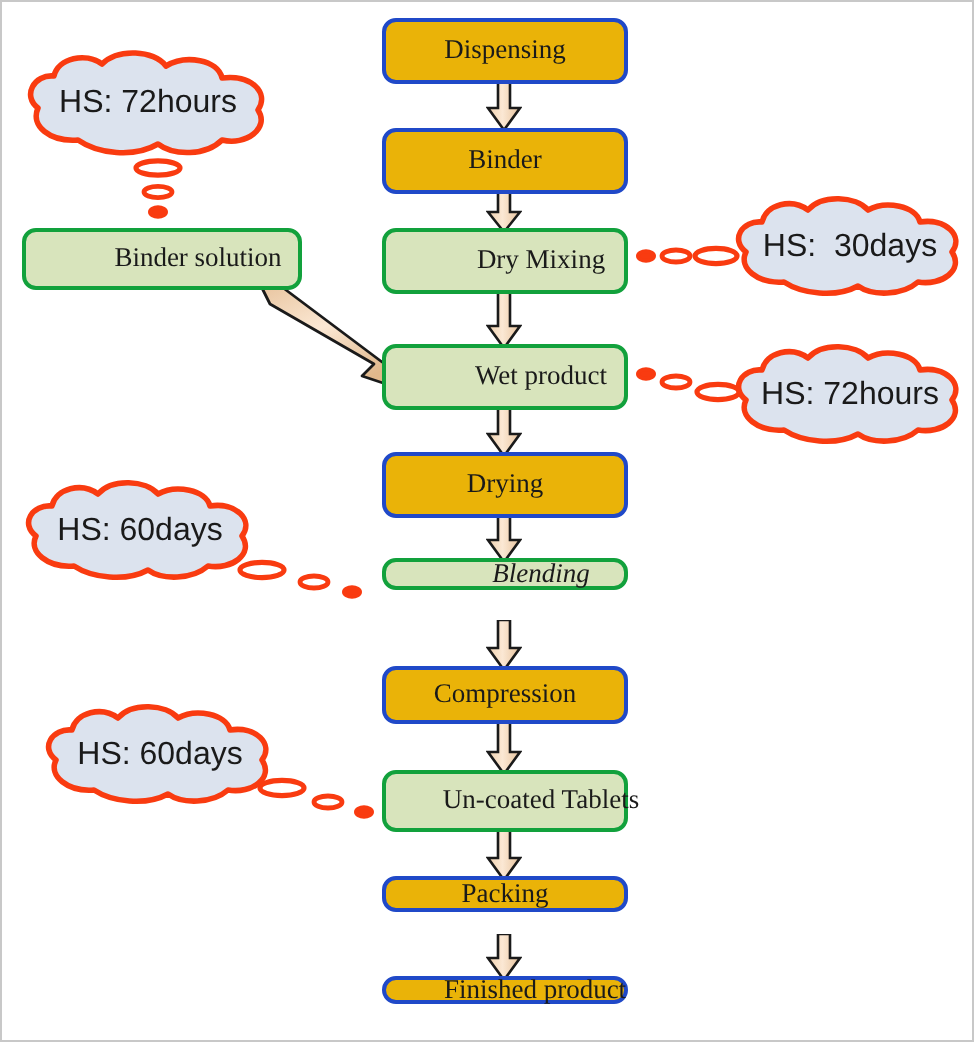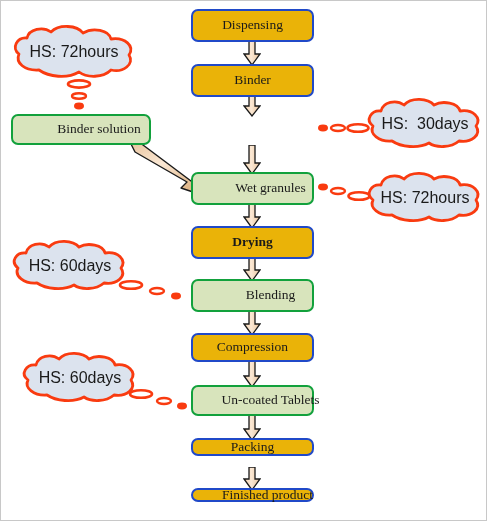--- a/index.html
+++ b/index.html
@@ -232,27 +232,30 @@
   <div class="node green" style="left:10px; top:113px; width:140px; height:31px;">
     <span>Binder solution</span>
   </div>
 
   <div class="node blue" style="left:190px; top:8px; width:123px; height:33px;">
     <span>Dispensing</span>
   </div>
   <div class="node blue" style="left:190px; top:63px; width:123px; height:33px;">
     <span>Binder</span>
   </div>
+  <div class="node green" style="left:190px; top:113px; width:123px; height:33px;">
+    <span>Dry Mixing</span>
+  </div>
   <div class="node green" style="left:190px; top:171px; width:123px; height:33px;">
-    <span>Wet granules</span>
-  </div>
-  <div class="node blue" style="left:190px; top:225px; width:123px; height:33px;font-weight:bold;">
+    <span>Wet product</span>
+  </div>
+  <div class="node blue" style="left:190px; top:225px; width:123px; height:33px;">
     <span>Drying</span>
   </div>
-  <div class="node green" style="left:190px; top:278px; width:123px; height:33px;">
+  <div class="node green" style="left:190px; top:278px; width:123px; height:16px;font-style:italic;">
     <span>Blending</span>
   </div>
   <div class="node blue" style="left:190px; top:332px; width:123px; height:29px;">
     <span>Compression</span>
   </div>
   <div class="node green" style="left:190px; top:384px; width:123px; height:31px;">
     <span>Un-coated Tablets</span>
   </div>
   <div class="node blue" style="left:190px; top:437px; width:123px; height:18px;font-family:Liberation Serif, serif;">
     <span>Packing</span>

